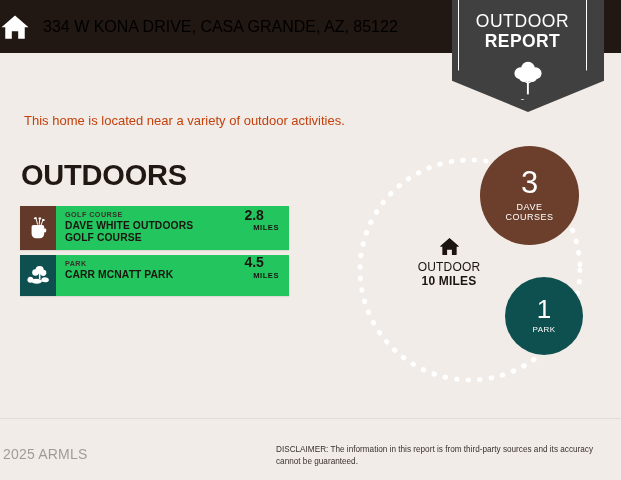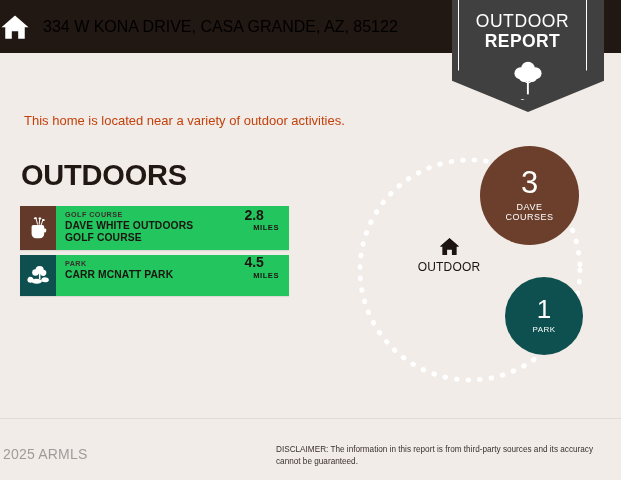--- a/index.html
+++ b/index.html
@@ -426,20 +426,21 @@
       <span>PARK</span>
     </div>
   </div>
 
   <div class="within">
     <svg class="home-icon-sm" viewBox="0 0 32 30">
       <path fill="#1c1411" d="M16 1.5 0.8 14.9h4.2v13.4h7.2v-8.4h7.6v8.4h7.2V14.9h4.2L16 1.5zm0 4.6 9.1 8.0H6.9l9.1-8.0z"></path>
       <path fill="#1c1411" d="M16 2.2 1.4 14.9h3.8v13.0h6.4v-8.3h8.8v8.3h6.4V14.9h3.8L16 2.2z"></path>
     </svg>
     <div class="within-l1">OUTDOOR</div>
+    <div class="within-l2">10 MILES</div>
   </div>
 
   <div class="footer-sep"></div>
 
 
   <div class="watermark">2025 ARMLS</div>
 
   <div class="disclaimer">
     <b>DISCLAIMER:</b><span> The information in this report is from third-party sources and its accuracy cannot be guaranteed.</span>
   </div>

